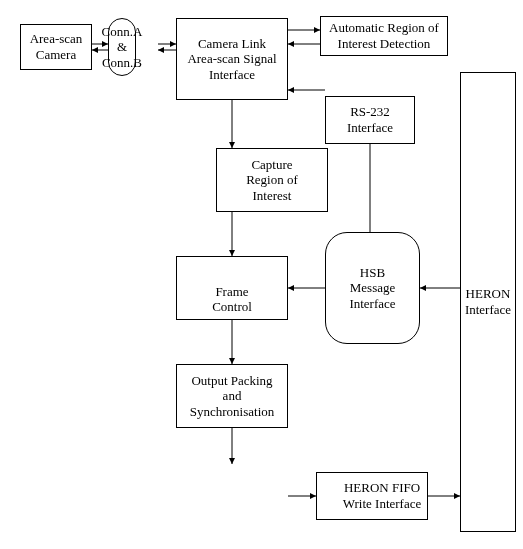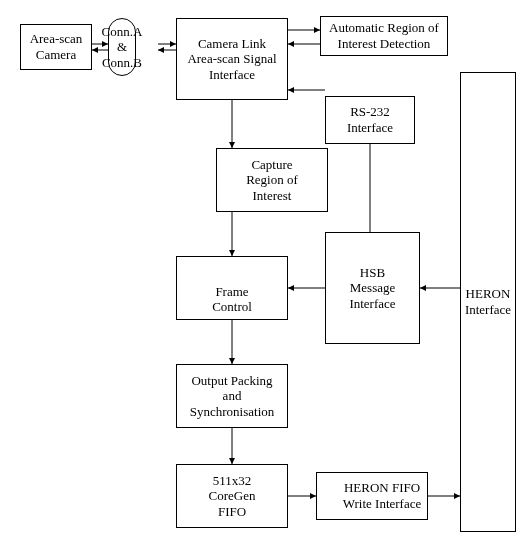--- a/index.html
+++ b/index.html
@@ -97,29 +97,26 @@
     </div>
   <div class="box" style="left:325px; top:72px;  width:90px;  height:48px;margin-top:24px;">
       <span>RS-232<br>Interface</span>
     </div>
   <div class="box" style="left:176px; top:148px; width:112px; height:64px;margin-left:40px;">
       <span>Capture<br>Region of<br>Interest</span>
     </div>
   <div class="box" style="left:176px; top:256px; width:112px; height:64px;align-items:flex-end;">
       <span>Frame<br>Control</span>
     </div>
-  <div class="box" style="left:325px; top:232px; width:95px;  height:112px;">
+  <div class="box" style="left:325px; top:232px; width:95px;  height:112px;border-radius:22px;">
       <span>HSB<br>Message<br>Interface</span>
     </div>
   <div class="box" style="left:460px; top:72px;  width:56px;  height:460px;">
       <span>HERON<br>Interface</span>
     </div>
   <div class="box" style="left:176px; top:364px; width:112px; height:64px;">
       <span>Output Packing<br>and<br>Synchronisation</span>
     </div>
-  <div class="box" style="left:176px; top:464px; width:112px; height:64px;">
-      <span>511x32<br>CoreGen<br>FIFO</span>
-    </div>
   <div class="box" style="left:316px; top:472px; width:112px; height:48px;padding-left:24px;">
       <span>HERON FIFO<br>Write Interface</span>
     </div>
 
 </div>
 
 </body></html>

